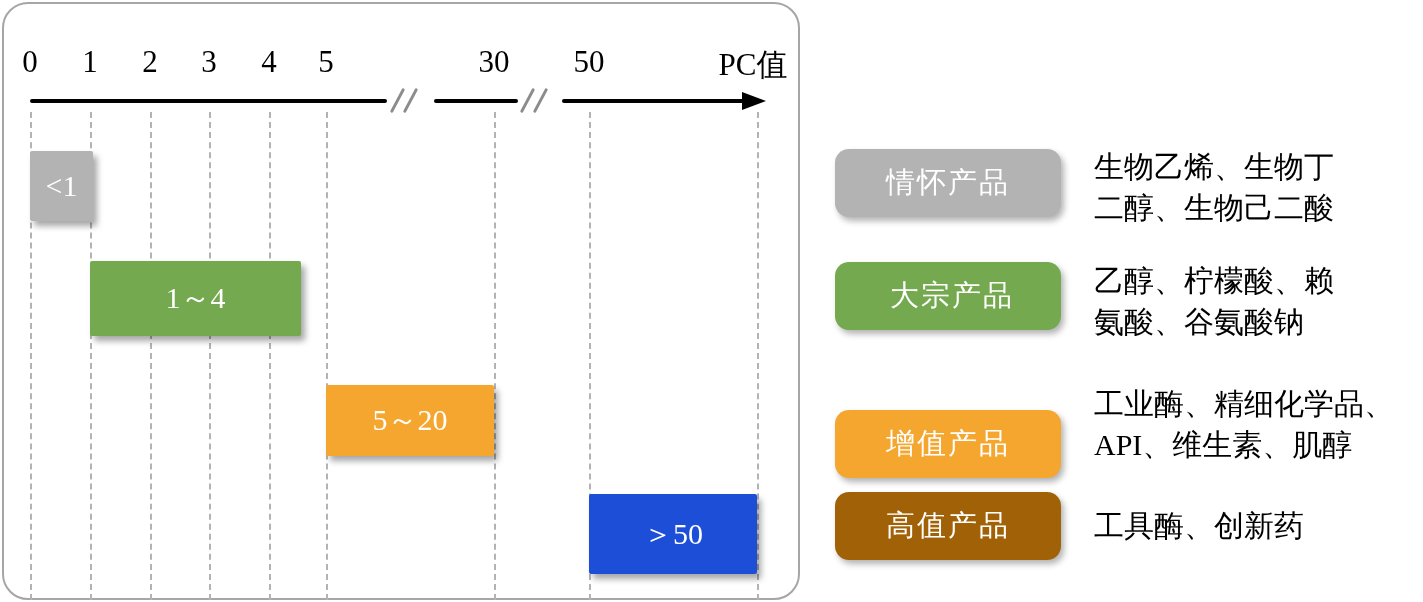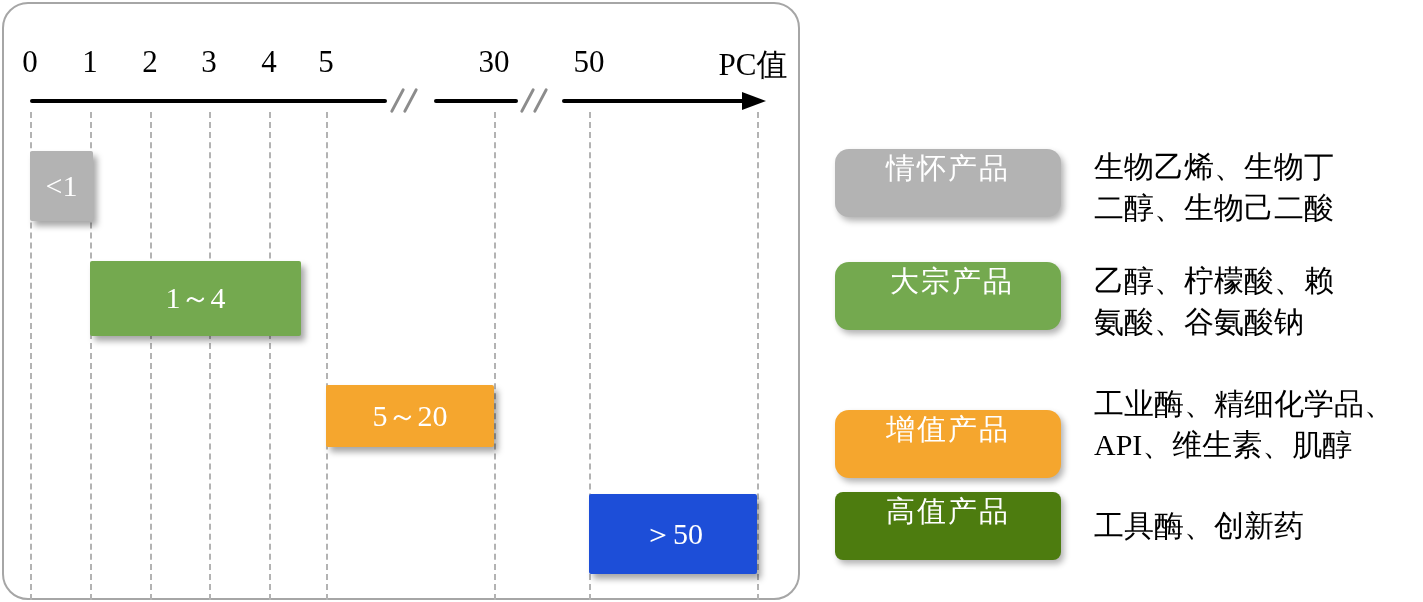--- a/index.html
+++ b/index.html
@@ -25,21 +25,21 @@
   .gridline { position:absolute; top:108px; height:488px; width:0;
               border-left:2px dashed #b3b3b3; }
 
   
   .range-box { position:absolute; display:flex; align-items:center; justify-content:center;
                color:#fff; font-size:30px; border-radius:2px;
                box-shadow:4px 5px 6px rgba(0,0,0,0.35); }
 
   
   .pill { position:absolute; left:835px; width:226px; height:68px; border-radius:14px;
-          display:flex; align-items:flex-start; justify-content:center;
+          display:flex; align-items:center; justify-content:center;
           color:#fff; font-size:29px; letter-spacing:2px;
           box-shadow:3px 4px 6px rgba(0,0,0,0.30); }
   .desc { position:absolute; left:1094px; width:345px; font-size:30px; line-height:41px;
           color:#000; white-space:pre-line; }
 </style>
 </head>
 <body>
 
 <div class="stage">
 
@@ -73,21 +73,21 @@
     <div class="gridline" style="left:490px"></div>
     <div class="gridline" style="left:585px"></div>
     <div class="gridline" style="left:753px"></div>
 
     <div class="range-box" style="left: 26px; top: 147px; width: 63px; height: 70px; background-color: rgb(179, 179, 179);">
       <span>&lt;1</span>
     </div>
     <div class="range-box" style="left: 86px; top: 257px; width: 211px; height: 75px; background-color: rgb(116, 169, 79);">
       <span>1～4</span>
     </div>
-    <div class="range-box" style="left: 322px; top: 381px; width: 168px; height: 62px; background-color: rgb(245, 166, 46);">
+    <div class="range-box" style="left: 322px; top: 381px; width: 168px; height: 71px; background-color: rgb(245, 166, 46);">
       <span>5～20</span>
     </div>
     <div class="range-box" style="left: 585px; top: 490px; width: 168px; height: 80px; background-color: #1d4ed8;">
       <span>＞50</span>
     </div>
 
   </div>
 
   <div>
 
@@ -102,20 +102,20 @@
     </div>
     <div class="desc" style="top:260px">乙醇、柠檬酸、赖
 氨酸、谷氨酸钠</div>
 
     <div class="pill" style="top: 386px; background-color: rgb(245, 166, 46); margin-top: 24px;">
       <span>增值产品</span>
     </div>
     <div class="desc" style="top:383px">工业酶、精细化学品、
 API、维生素、肌醇</div>
 
-    <div class="pill" style="top: 492px; background-color: #4d7c0f; border-radius: 8px;">
+    <div class="pill" style="top: 492px; background-color: #a16207;">
       <span>高值产品</span>
     </div>
     <div class="desc" style="top:505px">工具酶、创新药</div>
 
   </div>
 
 </div>
 
 </body></html>

